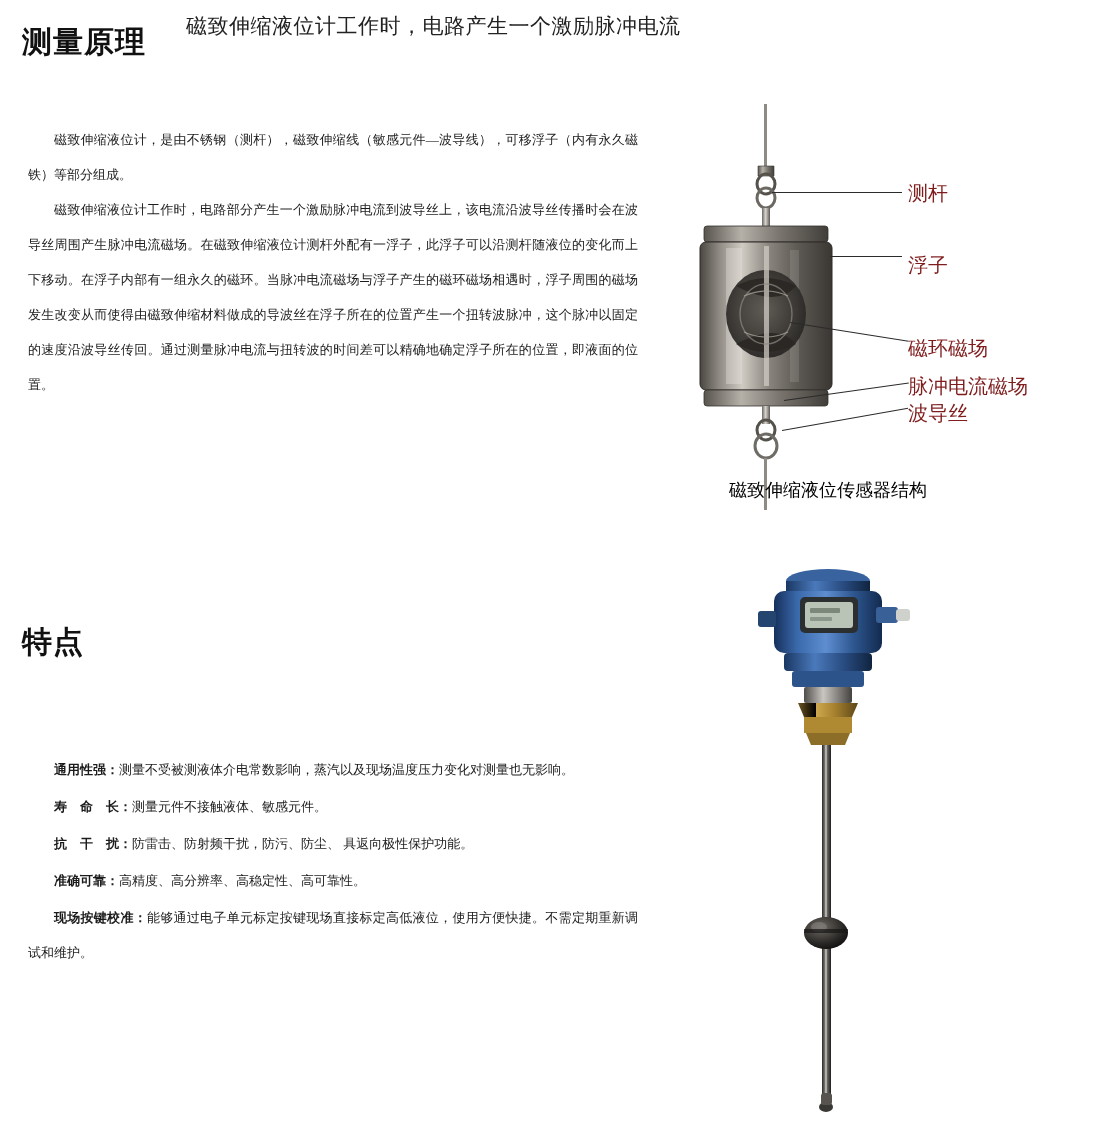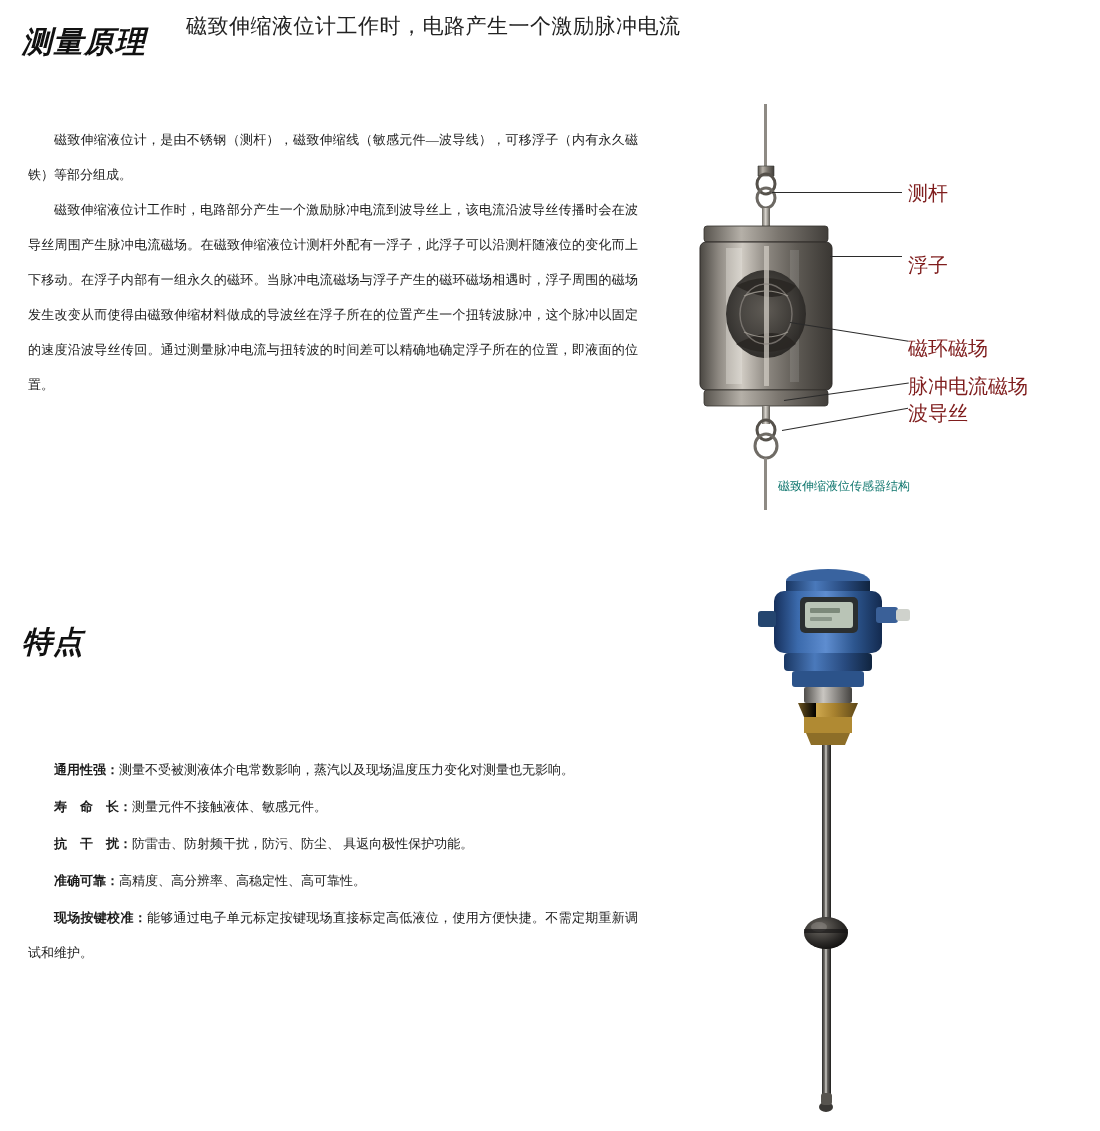--- a/index.html
+++ b/index.html
@@ -21,21 +21,20 @@
     height: 1131px;
   }
 
   
   .section-title {
     position: absolute;
     font-family: "DejaVu Sans", "Liberation Sans", sans-serif;
     font-weight: bold;
     color: #111111;
     letter-spacing: 1px;
-    font-style: italic;
   }
   #title-principle {
     left: 22px;
     top: 22px;
     font-size: 30px;
   }
   #title-features {
     left: 22px;
     top: 622px;
     font-size: 30px;
@@ -91,26 +90,26 @@
     height: 420px;
   }
   #fig-transmitter {
     left: 700px;
     top: 545px;
     width: 340px;
     height: 580px;
   }
   .fig-caption {
     position: absolute;
-    left: 624px;
+    left: 608px;
     top: 478px;
     width: 440px;
     text-align: center;
-    font-size: 12px;
-    color: #0f766e;
+    font-size: 18px;
+    color: #000000;
   }
 
   .callout {
     position: absolute;
     font-size: 20px;
     color: #7f1d1d;
     white-space: nowrap;
   }
   .leader {
     position: absolute;

